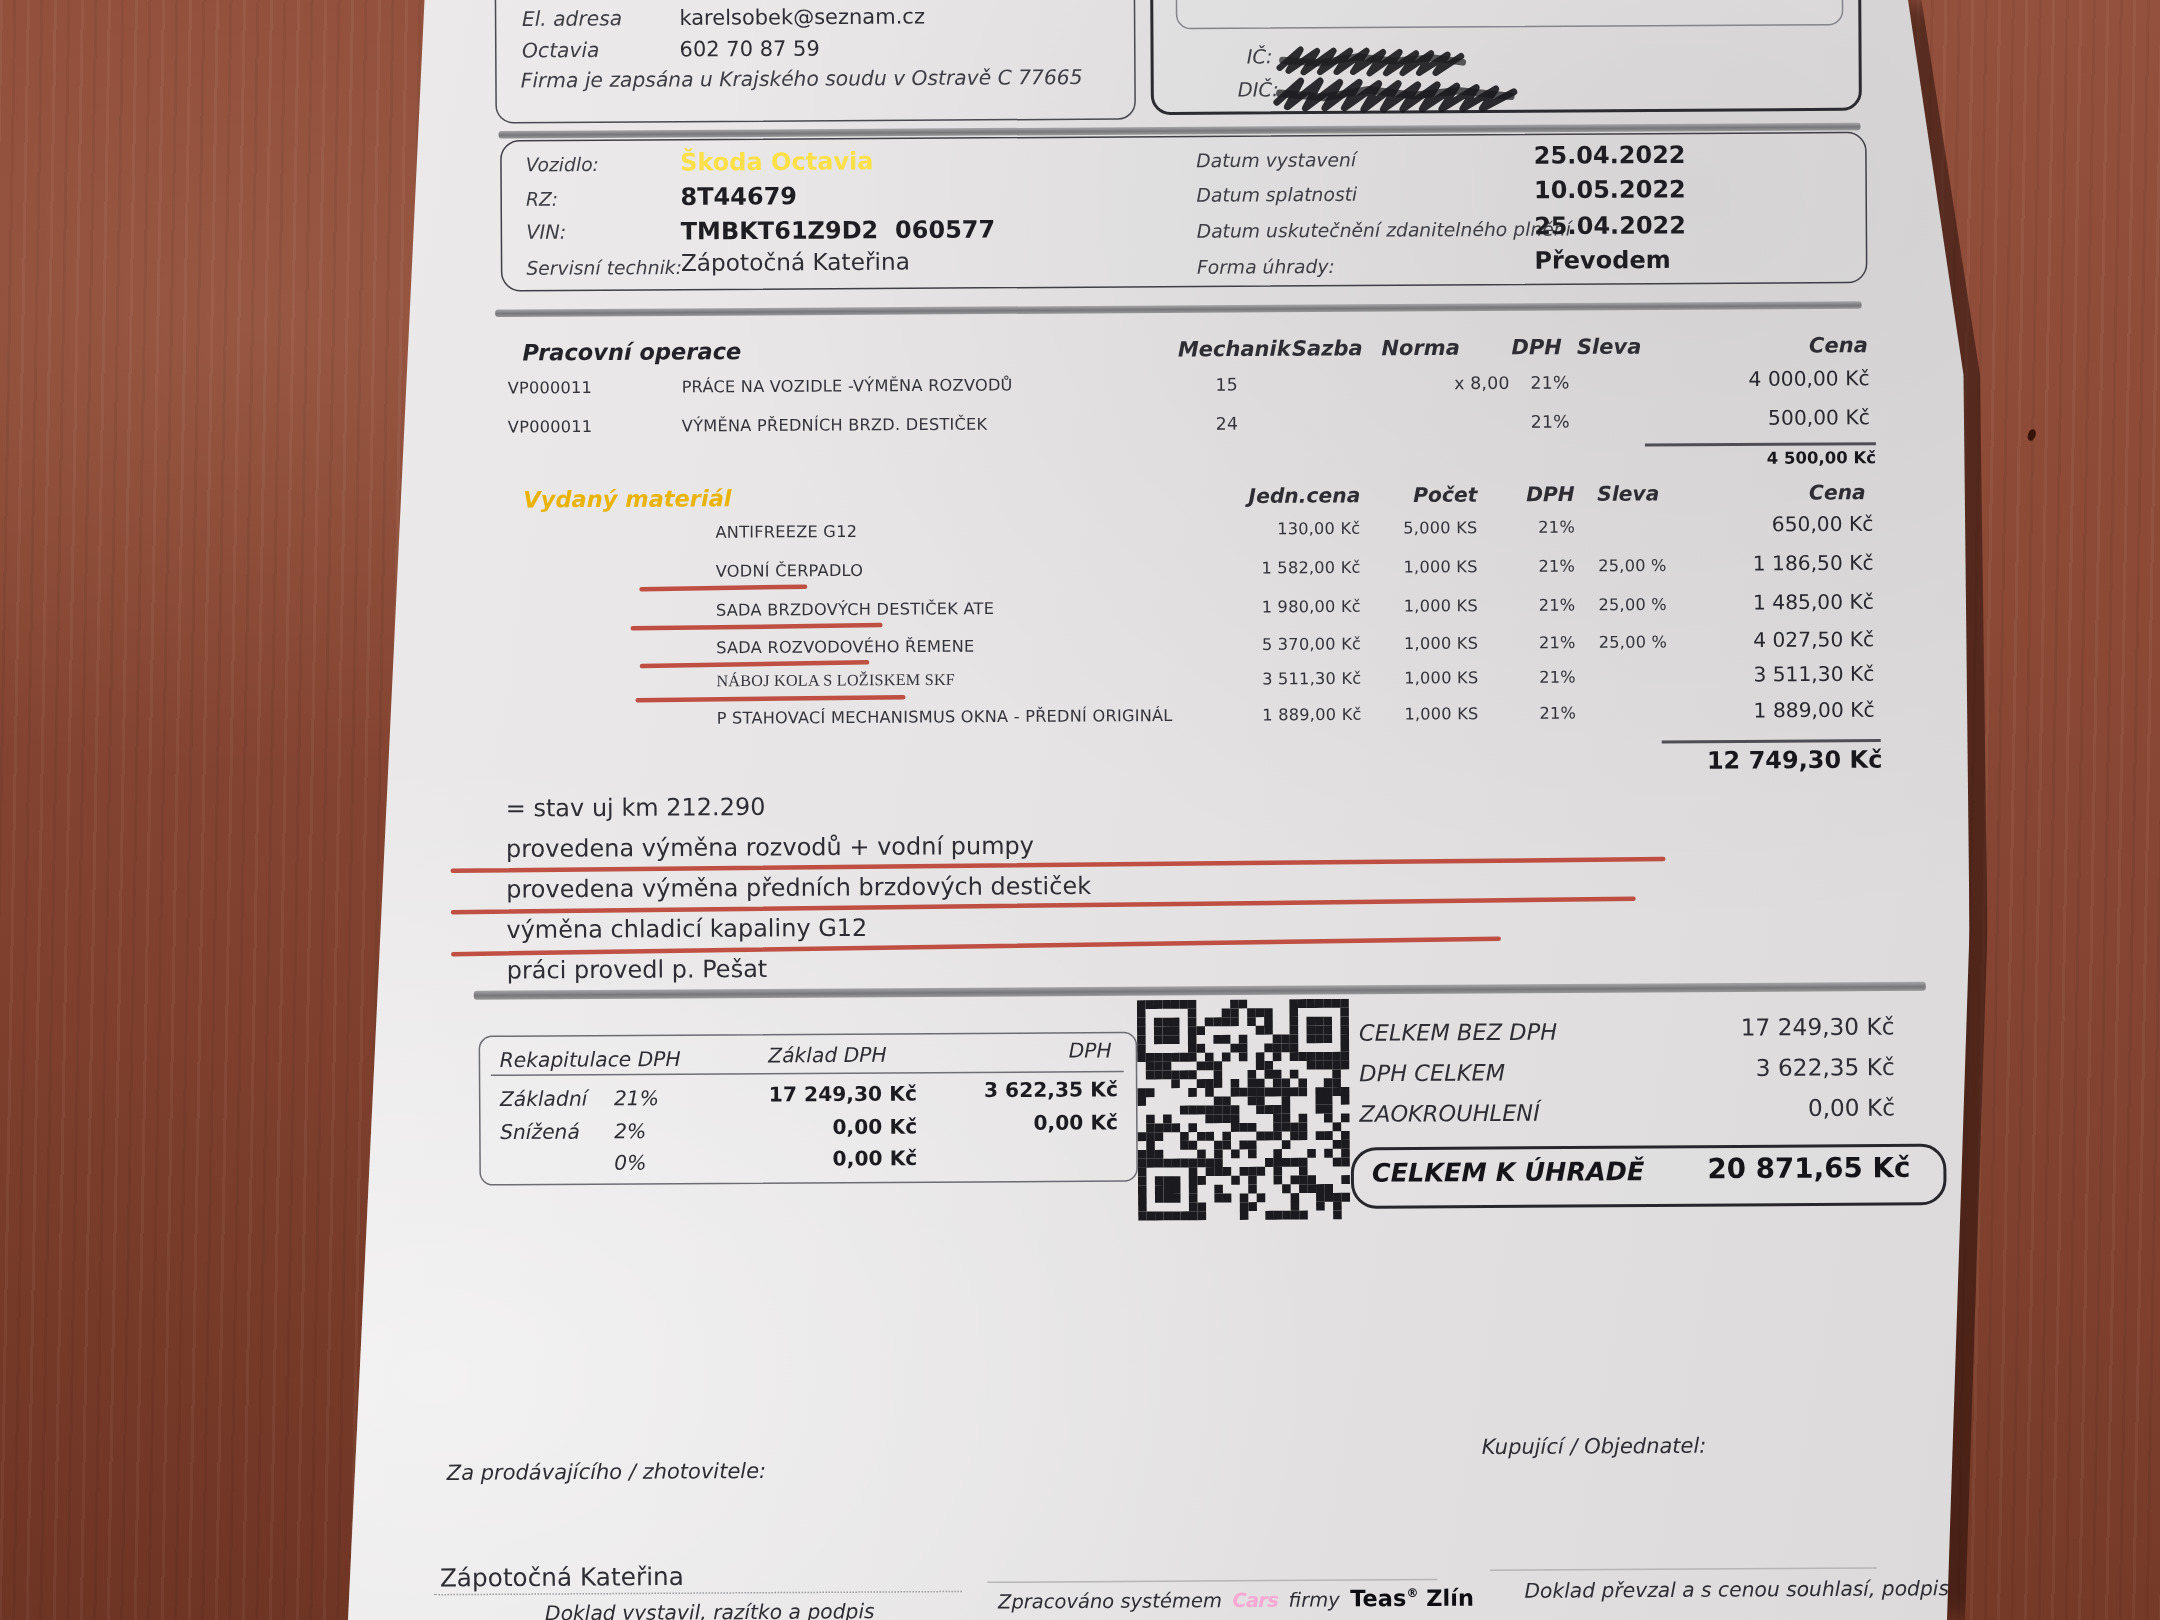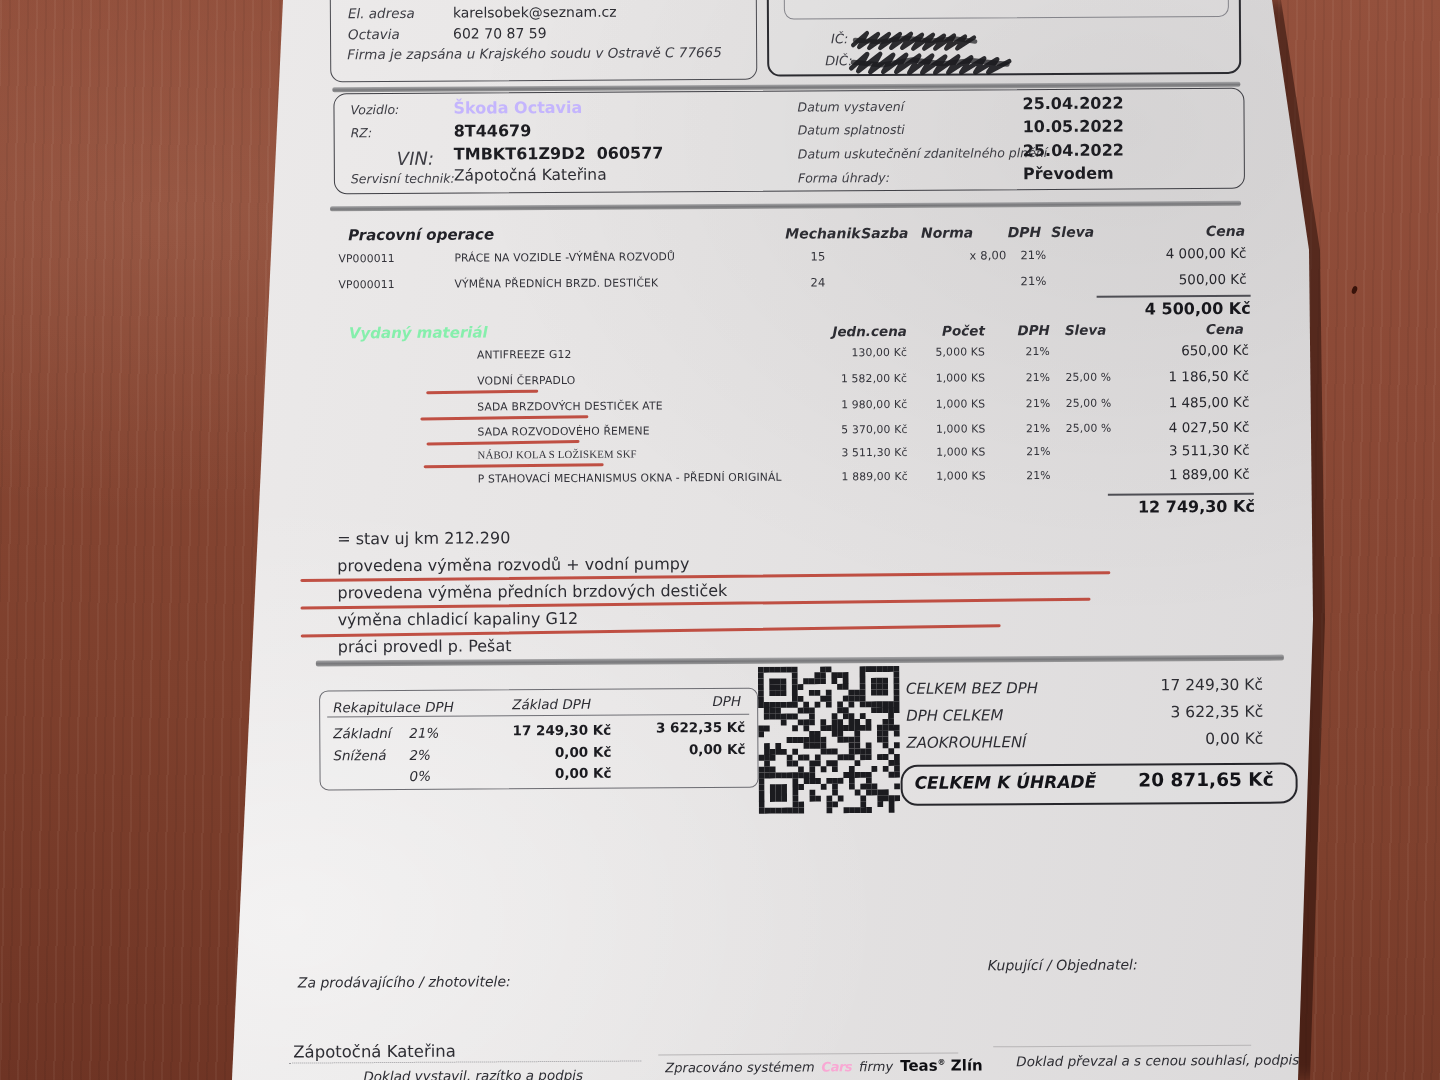--- a/index.html
+++ b/index.html
@@ -66,24 +66,24 @@
     </svg>
     <svg class="abs" style="left:850px;top:49px;" width="170" height="28" viewBox="0 0 170 28">
       <path d="M4 20 L20 6 L11 23 L33 6 L23 24 L46 7 L36 24 L59 7 L49 24 L72 8 L62 25 L85 8 L75 25 L98 9 L88 25 L111 9 L101 25 L124 10 L114 25 L137 11 L128 25 L150 12 L141 25 L162 14" fill="none" stroke="#1b1b1f" stroke-width="4.6" stroke-linecap="round" stroke-linejoin="round" opacity=".92"></path>
       <path d="M6 14 L35 17 L65 12 L95 16 L125 13 L160 17" fill="none" stroke="#1b1b1f" stroke-width="5" stroke-linecap="round" opacity=".72"></path>
     </svg>
 
     <div class="gbar" style="left:335px;top:85px;width:908px;"></div>
 
     <div class="box" style="left:336px;top:91px;width:909px;height:99px;border:1.7px solid #3f3f45;border-radius:13px;"></div>
     <span class="abs it lbl" style="left:353px;top:100px;font-size:12.5px;">Vozidlo:</span>
-    <span class="abs b" style="left:456px;top:97px;font-size:16px;color:#c4b5fd;">Škoda Octavia</span>
+    <span class="abs b" style="left:456px;top:97px;font-size:16px;color:#fde047;">Škoda Octavia</span>
     <span class="abs it lbl" style="left:353px;top:123px;font-size:12.5px;">RZ:</span>
     <span class="abs b" style="left:456px;top:120px;font-size:16px;color:#1d1d22;">8T44679</span>
-    <span class="abs it lbl" style="left:353px;top:146px;font-size:18px;margin-left:46px;">VIN:</span>
+    <span class="abs it lbl" style="left:353px;top:146px;font-size:13px;">VIN:</span>
     <span class="abs b ws-pre" style="left:456px;top:143px;font-size:16px;color:#1d1d22;">TMBKT61Z9D2  060577</span>
     <span class="abs it lbl" style="left:353px;top:169px;font-size:12.5px;">Servisní technik:</span>
     <span class="abs" style="left:456px;top:165px;font-size:15.5px;">Zápotočná Kateřina</span>
 
     <span class="abs it lbl" style="left:800px;top:100px;font-size:12.5px;">Datum vystavení</span>
     <span class="abs b" style="left:1025px;top:96px;font-size:16px;color:#1d1d22;">25.04.2022</span>
     <span class="abs it lbl" style="left:800px;top:123px;font-size:12.5px;">Datum splatnosti</span>
     <span class="abs b" style="left:1025px;top:119px;font-size:16px;color:#1d1d22;">10.05.2022</span>
     <span class="abs it lbl" style="left:800px;top:147px;font-size:12.5px;">Datum uskutečnění zdanitelného plnění</span>
     <span class="abs b" style="left:1025px;top:143px;font-size:16px;color:#1d1d22;">25.04.2022</span>
@@ -109,23 +109,23 @@
       <span class="abs r money" style="left:1150px;width:98px;top:-2px;">4 000,00 Kč</span>
     </div>
     <div class="row" style="top:276px;">
       <span class="abs op" style="left:340px;">VP000011</span>
       <span class="abs op" style="left:456px;">VÝMĚNA PŘEDNÍCH BRZD. DESTIČEK</span>
       <span class="abs op" style="left:812px;font-size:11.5px;">24</span>
       <span class="abs op r" style="left:1008px;width:40px;font-size:11.5px;">21%</span>
       <span class="abs r money" style="left:1150px;width:98px;top:-2px;">500,00 Kč</span>
     </div>
     <div class="thinrule" style="left:1098px;top:298px;width:154px;"></div>
-    <span class="abs b r" style="left:1130px;top:302px;width:122px;font-size:16px;color:#17171c;">4 500,00 Kč</span>
-
-    <span class="abs b it" style="left:350px;top:322px;font-size:15px;color:#86efac;">Vydaný materiál</span>
+    <span class="abs b r" style="left:1130px;top:302px;width:122px;font-size:11px;color:#17171c;">4 500,00 Kč</span>
+
+    <span class="abs b it" style="left:350px;top:322px;font-size:15px;color:#eab308;">Vydaný materiál</span>
     <span class="abs b it r" style="left:828px;top:324px;width:80px;font-size:13.5px;">Jedn.cena</span>
     <span class="abs b it r" style="left:933px;top:324px;width:53px;font-size:13.5px;">Počet</span>
     <span class="abs b it r" style="left:1013px;top:324px;width:38px;font-size:13.5px;">DPH</span>
     <span class="abs b it" style="left:1066px;top:324px;font-size:13.5px;">Sleva</span>
     <span class="abs b it r" style="left:1190px;top:324px;width:55px;font-size:13.5px;">Cena</span>
 
     <div class="row" style="top:347px;">
       <span class="abs op" style="left:478px;">ANTIFREEZE G12</span>
       <span class="abs op r" style="left:818px;width:90px;">130,00 Kč</span>
       <span class="abs op r" style="left:926px;width:60px;">5,000 KS</span>

